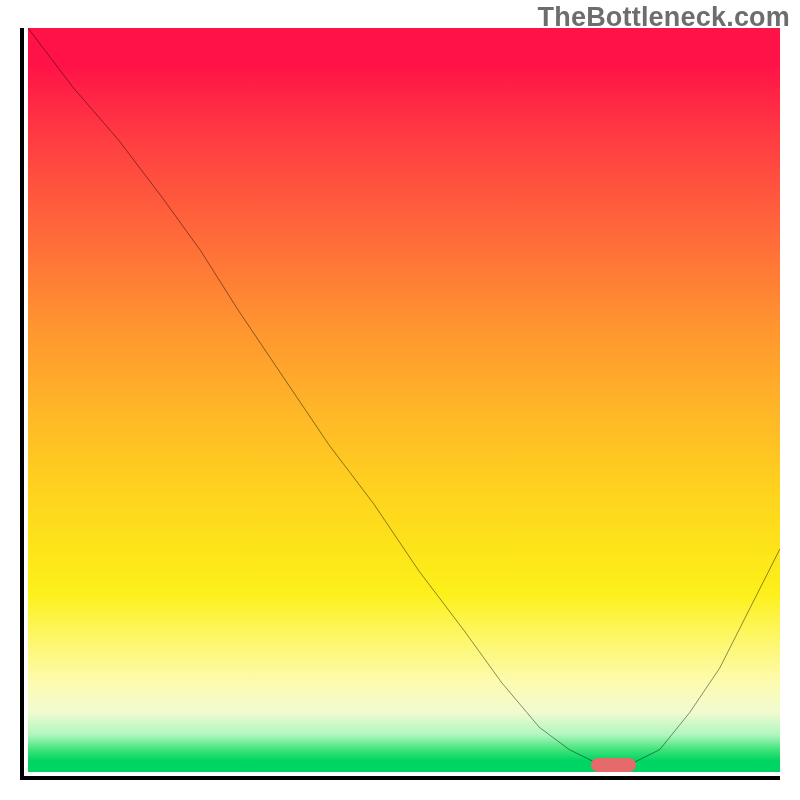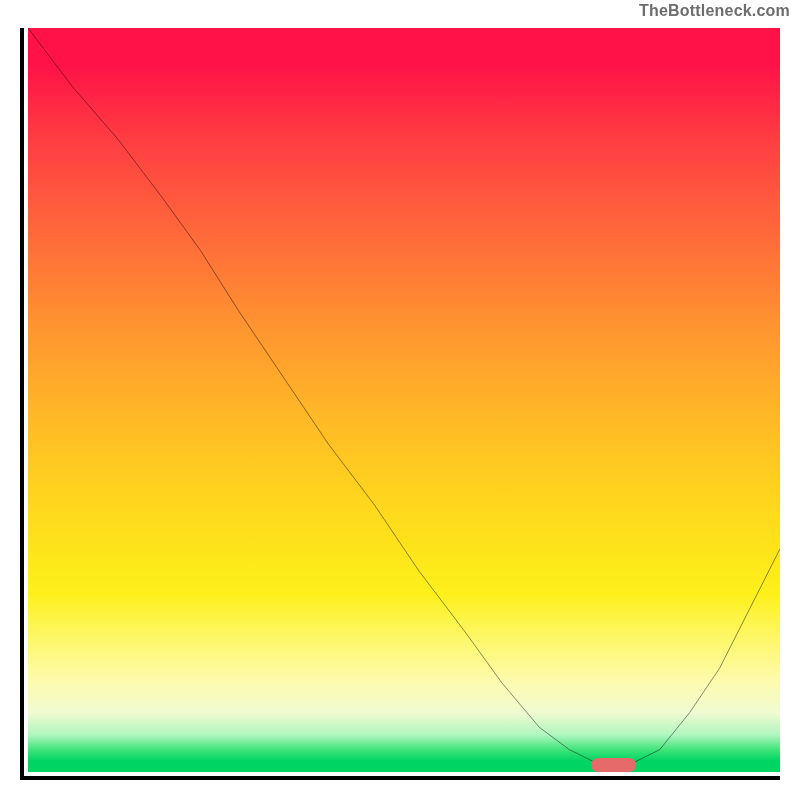--- a/index.html
+++ b/index.html
@@ -12,21 +12,21 @@
   }
   .chart-wrap {
     position: relative;
     width: 800px;
     height: 800px;
   }
   .watermark {
     position: absolute;
     top: 2px;
     right: 10px;
-    font-size: 16px;
+    font-size: 27px;
     font-weight: 600;
     color: #6d6d6d;
     letter-spacing: 0.2px;
   }
   .plot-frame {
     position: absolute;
     left: 20px;
     top: 28px;
     width: 760px;
     height: 752px;

